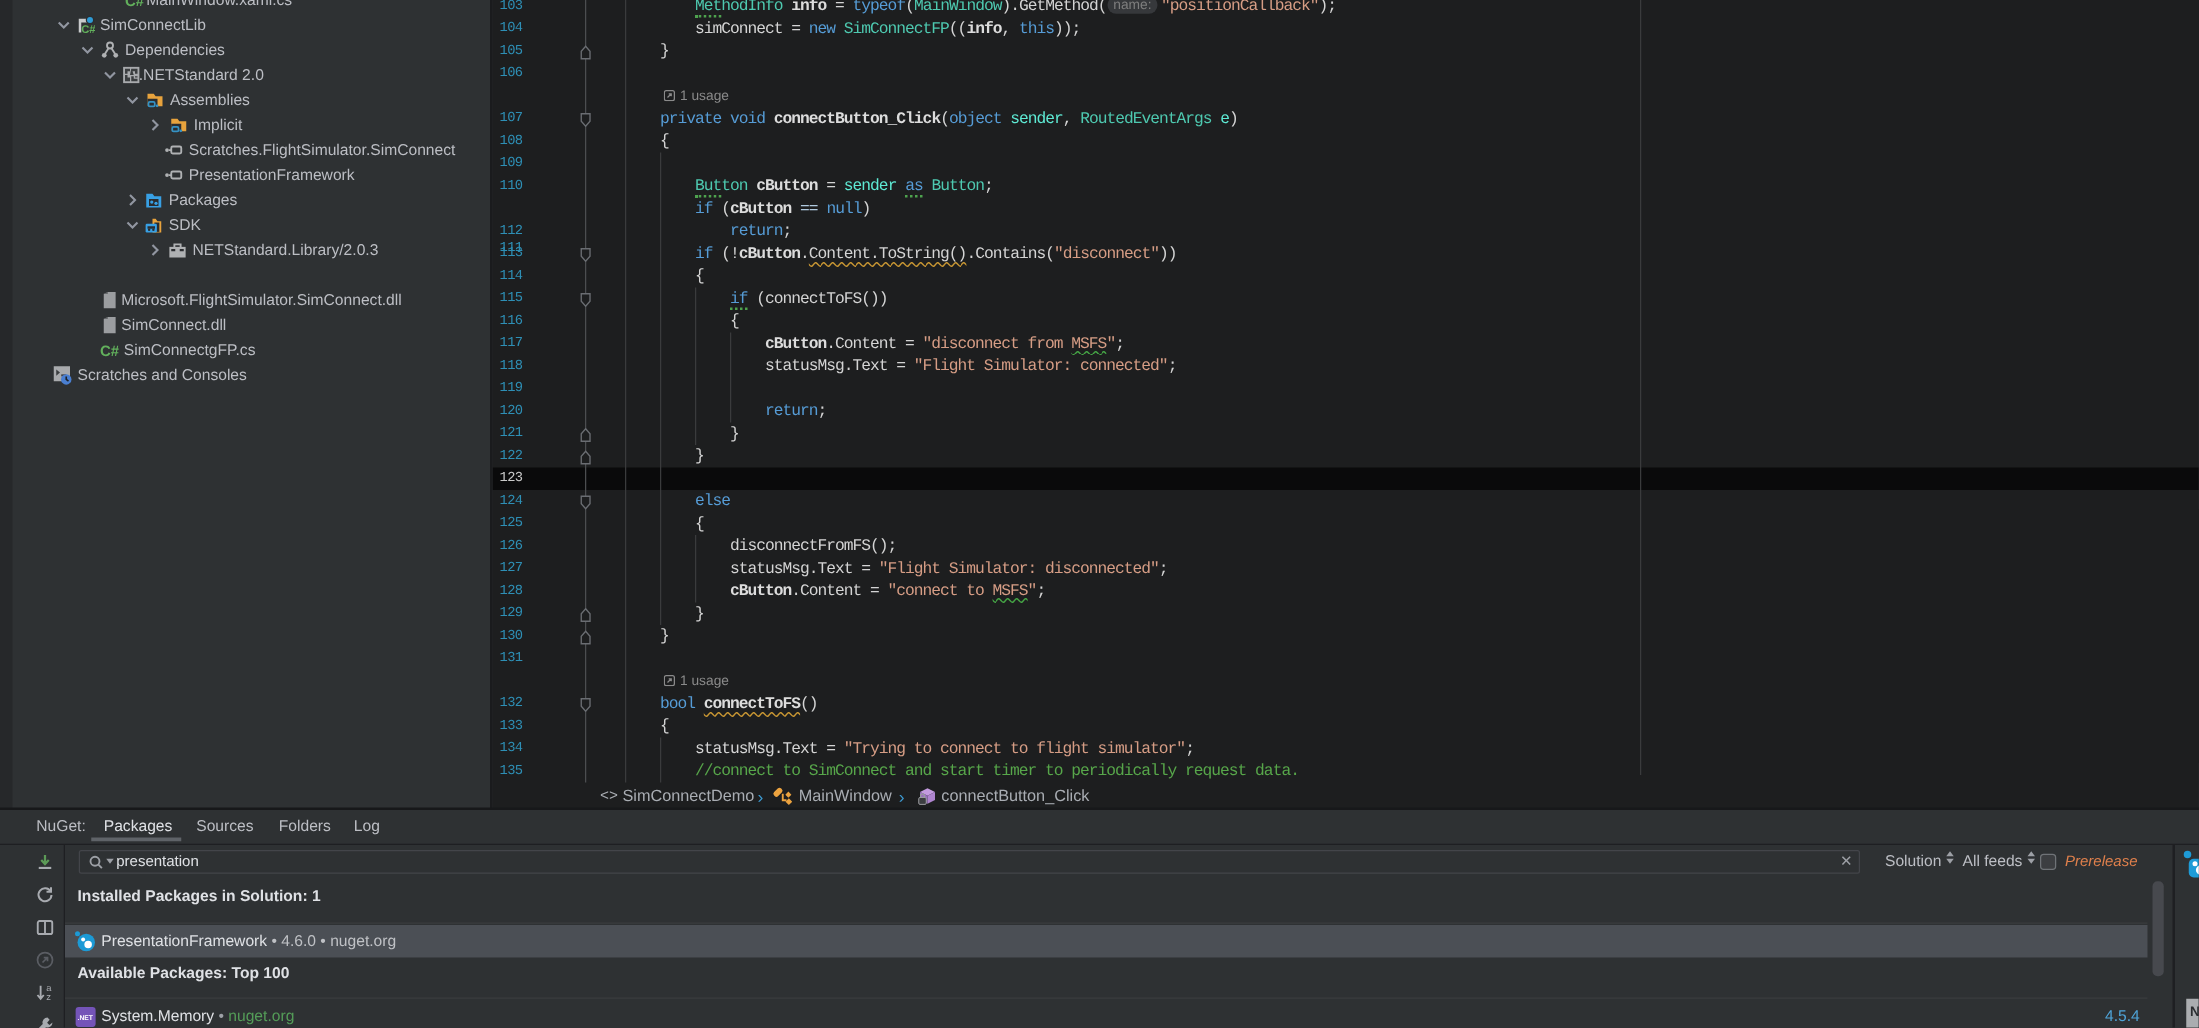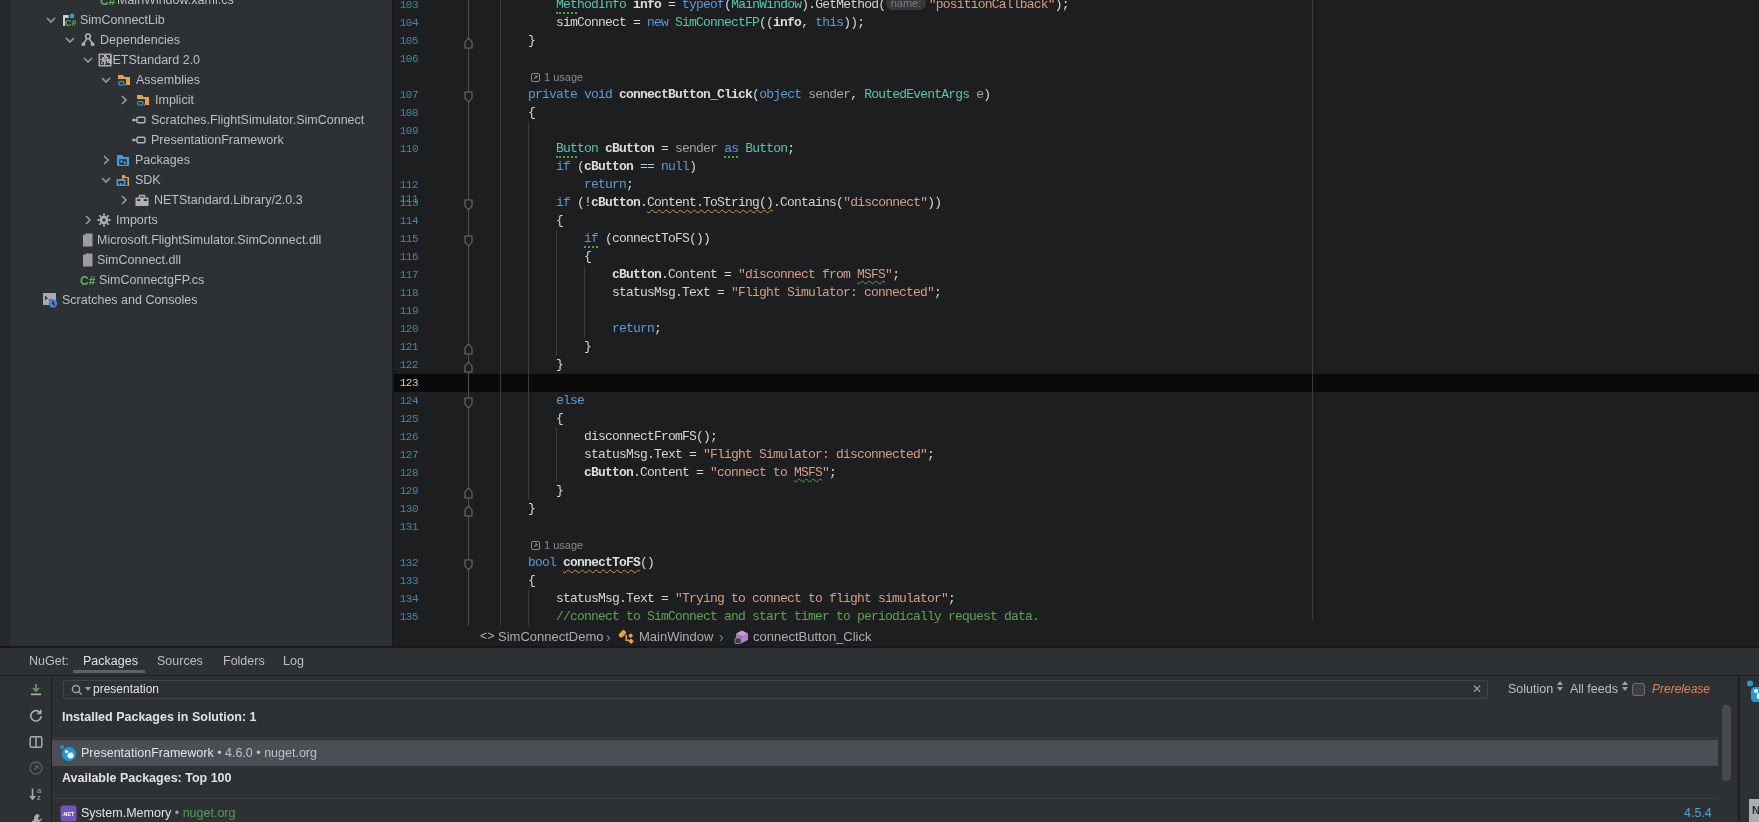--- a/index.html
+++ b/index.html
@@ -13,21 +13,21 @@
 .crow{position:absolute;left:0;width:1365px;height:18px;background:#0a0a0b}
 .ln{position:absolute;left:5px;width:19px;height:18px;line-height:18px;
  font-family:"Liberation Mono",monospace;font-size:11px;letter-spacing:-0.5px;color:#2e8fb5;text-align:right}
 .cl{position:absolute;left:78px;height:18px;line-height:18px;white-space:pre;
  font-family:"Liberation Mono",monospace;font-size:13px;letter-spacing:-0.8px;color:#d4d4d4}
 .k{color:#569cd6}
 .t{color:#4ec9b0}
 .s{color:#d69d85}
 .c{color:#57a64a}
 .v{color:#dcdcdc;font-weight:bold}
-.p{color:#a3a3a3}
+.p{color:#5eead4}
 .o{color:#b0c9de}
 .d{border-bottom:2px dotted #4ea24e}
 .w1{text-decoration:underline wavy #c89632 1px;text-underline-offset:3px}
 .w2{text-decoration:underline wavy #44a544 1px;text-underline-offset:2px}
 .inlay{display:inline-block;font-family:"Liberation Sans",sans-serif;font-size:11px;letter-spacing:0;
  color:#7e7e7e;background:#36383b;border-radius:7px;line-height:14px;height:14px;padding:0 4.5px;
  margin:0 3px 0 1px;vertical-align:1px}
 .usage{position:absolute;left:137px;height:18px;line-height:18px;font-size:11px;color:#8a8a8a}
 .usage svg{vertical-align:-1px;margin-right:4px}
 .guide{position:absolute;width:1px;background:#3a3b3c}
@@ -74,21 +74,21 @@
       <span style="position:absolute;left:100px;top:0">Dependencies</span>
     </div>
 <div class="trow" style="top:50px;left:0;width:392px;">
       <span class="ticon" style="left:80px;top:2px"><svg width="16" height="16" viewBox="0 0 16 16" style="">
           <polyline points="4,6 8,10 12,6" fill="none" stroke="#9196a1" stroke-width="1.7"></polyline>
         </svg></span>
       <span class="ticon" style="left:97px;top:2px"><svg width="16" height="16" viewBox="0 0 16 16" style="">
           <rect x="1.5" y="1.5" width="13" height="13" fill="#a8aaad"></rect>
           <path d="M3,3 h4 v2 h-2 v2 h-2 z M8,3 h5 v4 h-2 v-2 h-2 l1,3 h-3 z M3,8 h2 v2 h2 v3 h-4 z M8,9 h2 v2 h3 v2 h-5 z M11,9 h2 v1 h-2 z" fill="#3b3e40"></path>
         </svg></span>
-      <span style="position:absolute;left:100px;top:0">.NETStandard 2.0</span>
+      <span style="position:absolute;left:111px;top:0">.NETStandard 2.0</span>
     </div>
 <div class="trow" style="top:90px;left:0;width:392px;">
       <span class="ticon" style="left:116px;top:2px"><svg width="16" height="16" viewBox="0 0 16 16" style="">
           <polyline points="6,4 10,8 6,12" fill="none" stroke="#9196a1" stroke-width="1.7"></polyline>
         </svg></span>
       <span class="ticon" style="left:135px;top:2px"><svg width="16" height="16" viewBox="0 0 16 16" style="">
           <path d="M2,3 h5 l1.5,2 H14 v8 H2 z" fill="#e8a33d"></path>
           <rect x="2" y="7" width="8" height="7" fill="#2b2d30"></rect>
           <rect x="2.8" y="9.5" width="5" height="3.6" rx="1" fill="none" stroke="#3592c4" stroke-width="1.4"></rect>
           <circle cx="9.6" cy="12.6" r="1.1" fill="#3592c4"></circle>
@@ -153,39 +153,20 @@
       <span class="ticon" style="left:116px;top:2px"><svg width="16" height="16" viewBox="0 0 16 16" style="">
           <polyline points="6,4 10,8 6,12" fill="none" stroke="#9196a1" stroke-width="1.7"></polyline>
         </svg></span>
       <span class="ticon" style="left:134px;top:2px"><svg width="16" height="16" viewBox="0 0 16 16" style="">
           <path d="M5.5,5.5 v-2 h5 v2" fill="none" stroke="#afb1b3" stroke-width="1.5"></path>
           <rect x="1.5" y="5.5" width="13" height="8.5" fill="#afb1b3"></rect>
           <rect x="3" y="7.2" width="3.2" height="1.8" fill="#2b2d30"></rect>
           <rect x="9.8" y="7.2" width="3.2" height="1.8" fill="#2b2d30"></rect>
         </svg></span>
       <span style="position:absolute;left:154px;top:0">NETStandard.Library/2.0.3</span>
-    </div>
-<div class="trow" style="top:210px;left:0;width:392px;">
-      <span class="ticon" style="left:80px;top:2px"><svg width="16" height="16" viewBox="0 0 16 16" style="">
-          <polyline points="6,4 10,8 6,12" fill="none" stroke="#9196a1" stroke-width="1.7"></polyline>
-        </svg></span>
-      <span class="ticon" style="left:96px;top:2px"><svg width="16" height="16" viewBox="0 0 16 16" style="">
-          <circle cx="8" cy="8" r="3" fill="none" stroke="#afb1b3" stroke-width="2.6"></circle>
-          <g stroke="#afb1b3" stroke-width="2">
-            <line x1="8" y1="1.5" x2="8" y2="3.6"></line>
-            <line x1="8" y1="12.4" x2="8" y2="14.5"></line>
-            <line x1="1.5" y1="8" x2="3.6" y2="8"></line>
-            <line x1="12.4" y1="8" x2="14.5" y2="8"></line>
-            <line x1="3.4" y1="3.4" x2="4.9" y2="4.9"></line>
-            <line x1="11.1" y1="11.1" x2="12.6" y2="12.6"></line>
-            <line x1="3.4" y1="12.6" x2="4.9" y2="11.1"></line>
-            <line x1="11.1" y1="4.9" x2="12.6" y2="3.4"></line>
-          </g>
-        </svg></span>
-      <span style="position:absolute;left:116px;top:0">Imports</span>
     </div>
 <div class="trow" style="top:250px;left:0;width:392px;">
       <span class="ticon" style="left:80px;top:2px"><svg width="16" height="16" viewBox="0 0 16 16" style="">
           <path d="M4,1.5 h8.5 v13 H3 V3 h3 v-1.5 z" fill="#9b9da0"></path>
           <path d="M3,3 h3 v-1.5 z" fill="#6f7275"></path>
         </svg></span>
       <span style="position:absolute;left:97px;top:0">SimConnect.dll</span>
     </div>
 <div class="trow" style="top:230px;left:0;width:392px;">
       <span class="ticon" style="left:80px;top:2px"><svg width="16" height="16" viewBox="0 0 16 16" style="">

